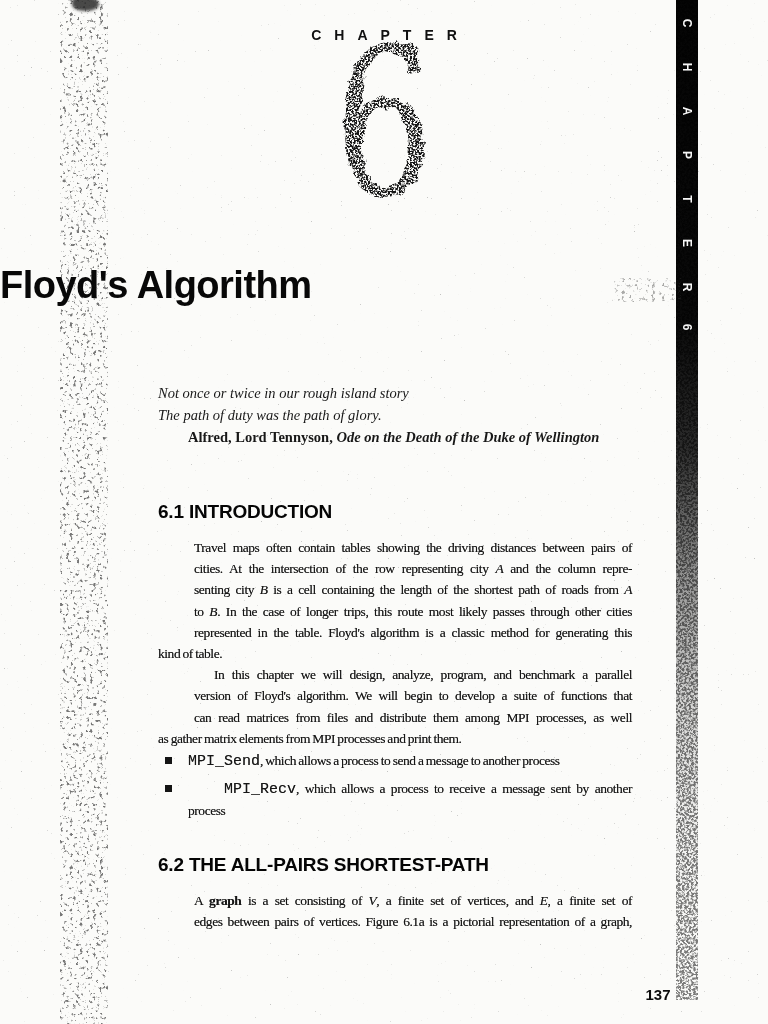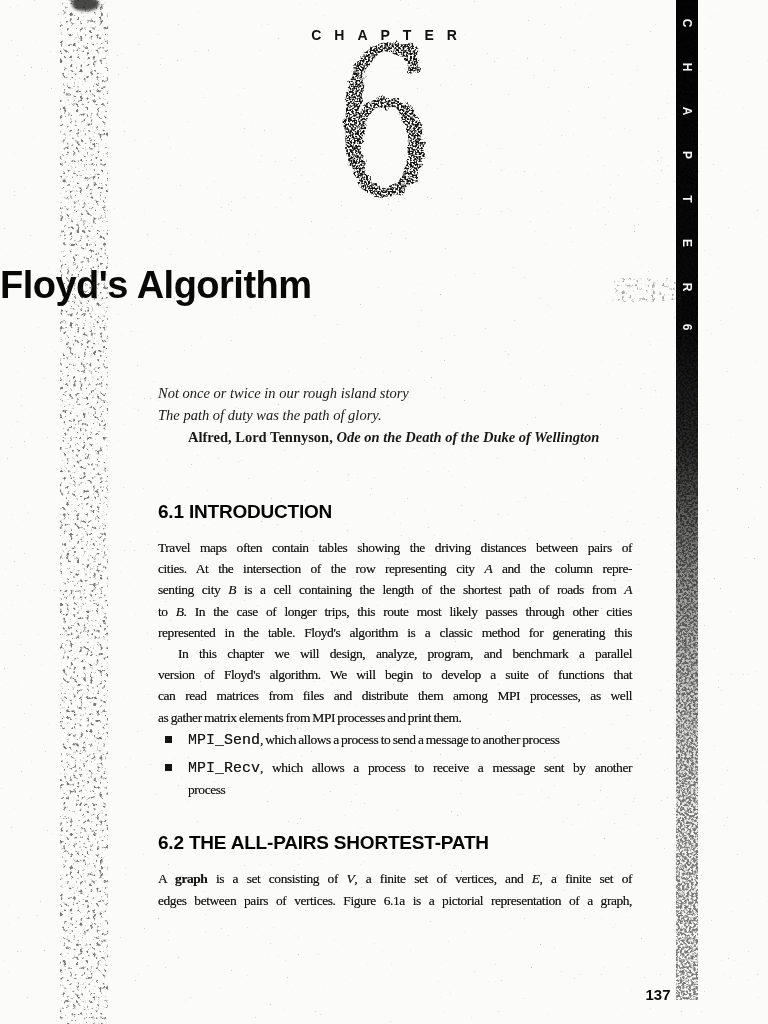--- a/index.html
+++ b/index.html
@@ -23,21 +23,21 @@
   
   .flow{position:absolute;left:158px;top:500px;width:474px;font-size:13.5px;line-height:21.2px;
         letter-spacing:-0.45px;word-spacing:-0.6px;color:#161616;
         text-shadow:0 0 0.4px rgba(0,0,0,0.55);}
   .h{font-family:"Liberation Sans",sans-serif;font-weight:bold;font-size:19px;line-height:23px;
      letter-spacing:-0.2px;word-spacing:0;color:#050505;margin:31px 0 14px;text-shadow:none;}
   .flow > .h:first-child{margin-top:0;}
   .h-wrap{padding-left:30px;}
   .para{margin:0;}
   .line{white-space:nowrap;}
-  .jst{text-align:justify;text-align-last:justify;}
+  .jst{text-align:justify;text-align-last:justify;margin-left:36px;}
   .ind{text-indent:20px;}
   .it{font-style:italic;text-align:right;}
   .bd{font-weight:bold;}
   .bdit{font-weight:bold;font-style:italic;}
   .mono{font-family:"Liberation Mono",monospace;font-size:15px;letter-spacing:0;}
 
   .bullets{margin-top:1px;}
   .bullet{display:flex;margin-bottom:6px;}
   .marker{flex:0 0 auto;width:7px;height:7px;background:#141414;margin:7px 16px 0 7px;}
   .btext{width:444px;}
@@ -116,20 +116,21 @@
   <div class="flow">
       <div class="h">
         <div>6.1 INTRODUCTION</div>
       </div>
       <div class="para">
         <div class="line jst"><span>Travel maps often contain tables showing the driving distances between pairs of</span></div>
         <div class="line jst"><span>cities. At the intersection of the row representing city </span><span class="it">A</span><span> and the column repre-</span></div>
         <div class="line jst"><span>senting city </span><span class="it">B</span><span> is a cell containing the length of the shortest path of roads from </span><span class="it">A</span></div>
         <div class="line jst"><span>to </span><span class="it">B</span><span>. In the case of longer trips, this route most likely passes through other cities</span></div>
         <div class="line jst"><span>represented in the table. Floyd's algorithm is a classic method for generating this</span></div>
+        <div class="line"><span>kind of table.</span></div>
       </div>
       <div class="para">
         <div class="line jst ind"><span>In this chapter we will design, analyze, program, and benchmark a parallel</span></div>
         <div class="line jst"><span>version of Floyd's algorithm. We will begin to develop a suite of functions that</span></div>
         <div class="line jst"><span>can read matrices from files and distribute them among MPI processes, as well</span></div>
         <div class="line"><span>as gather matrix elements from MPI processes and print them.</span></div>
       </div>
       <div class="bullets">
         <div class="bullet">
           <span class="marker"></span>

